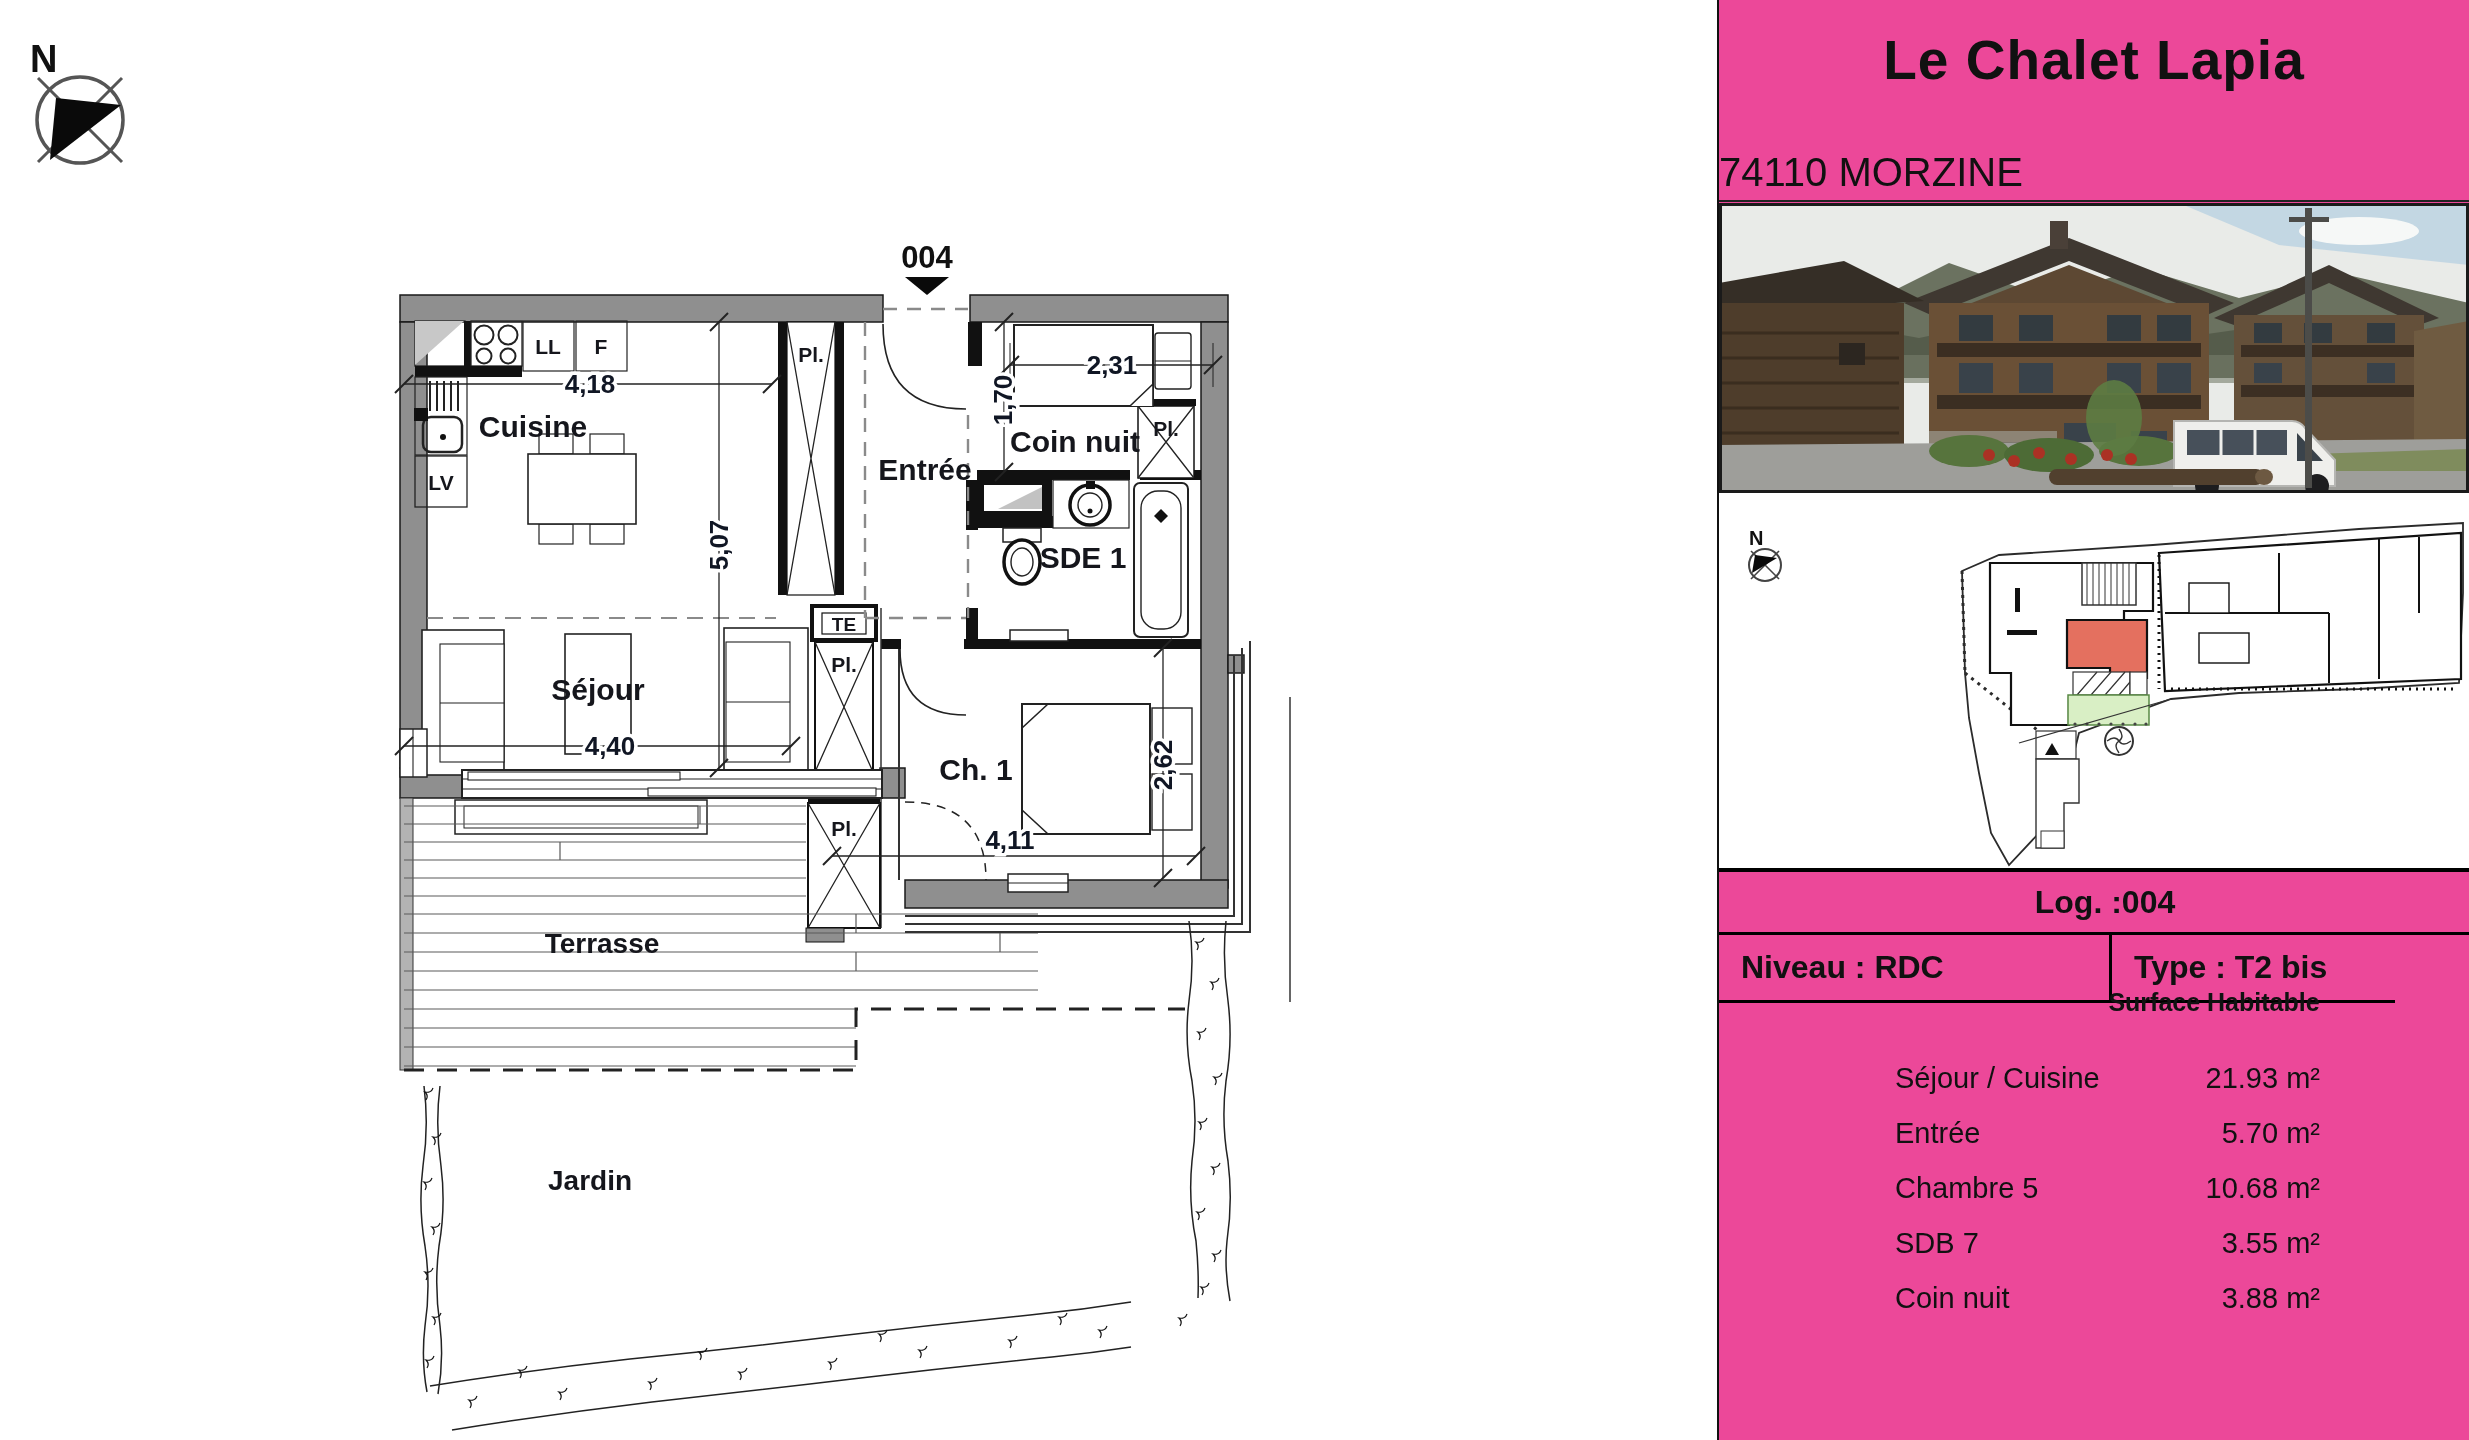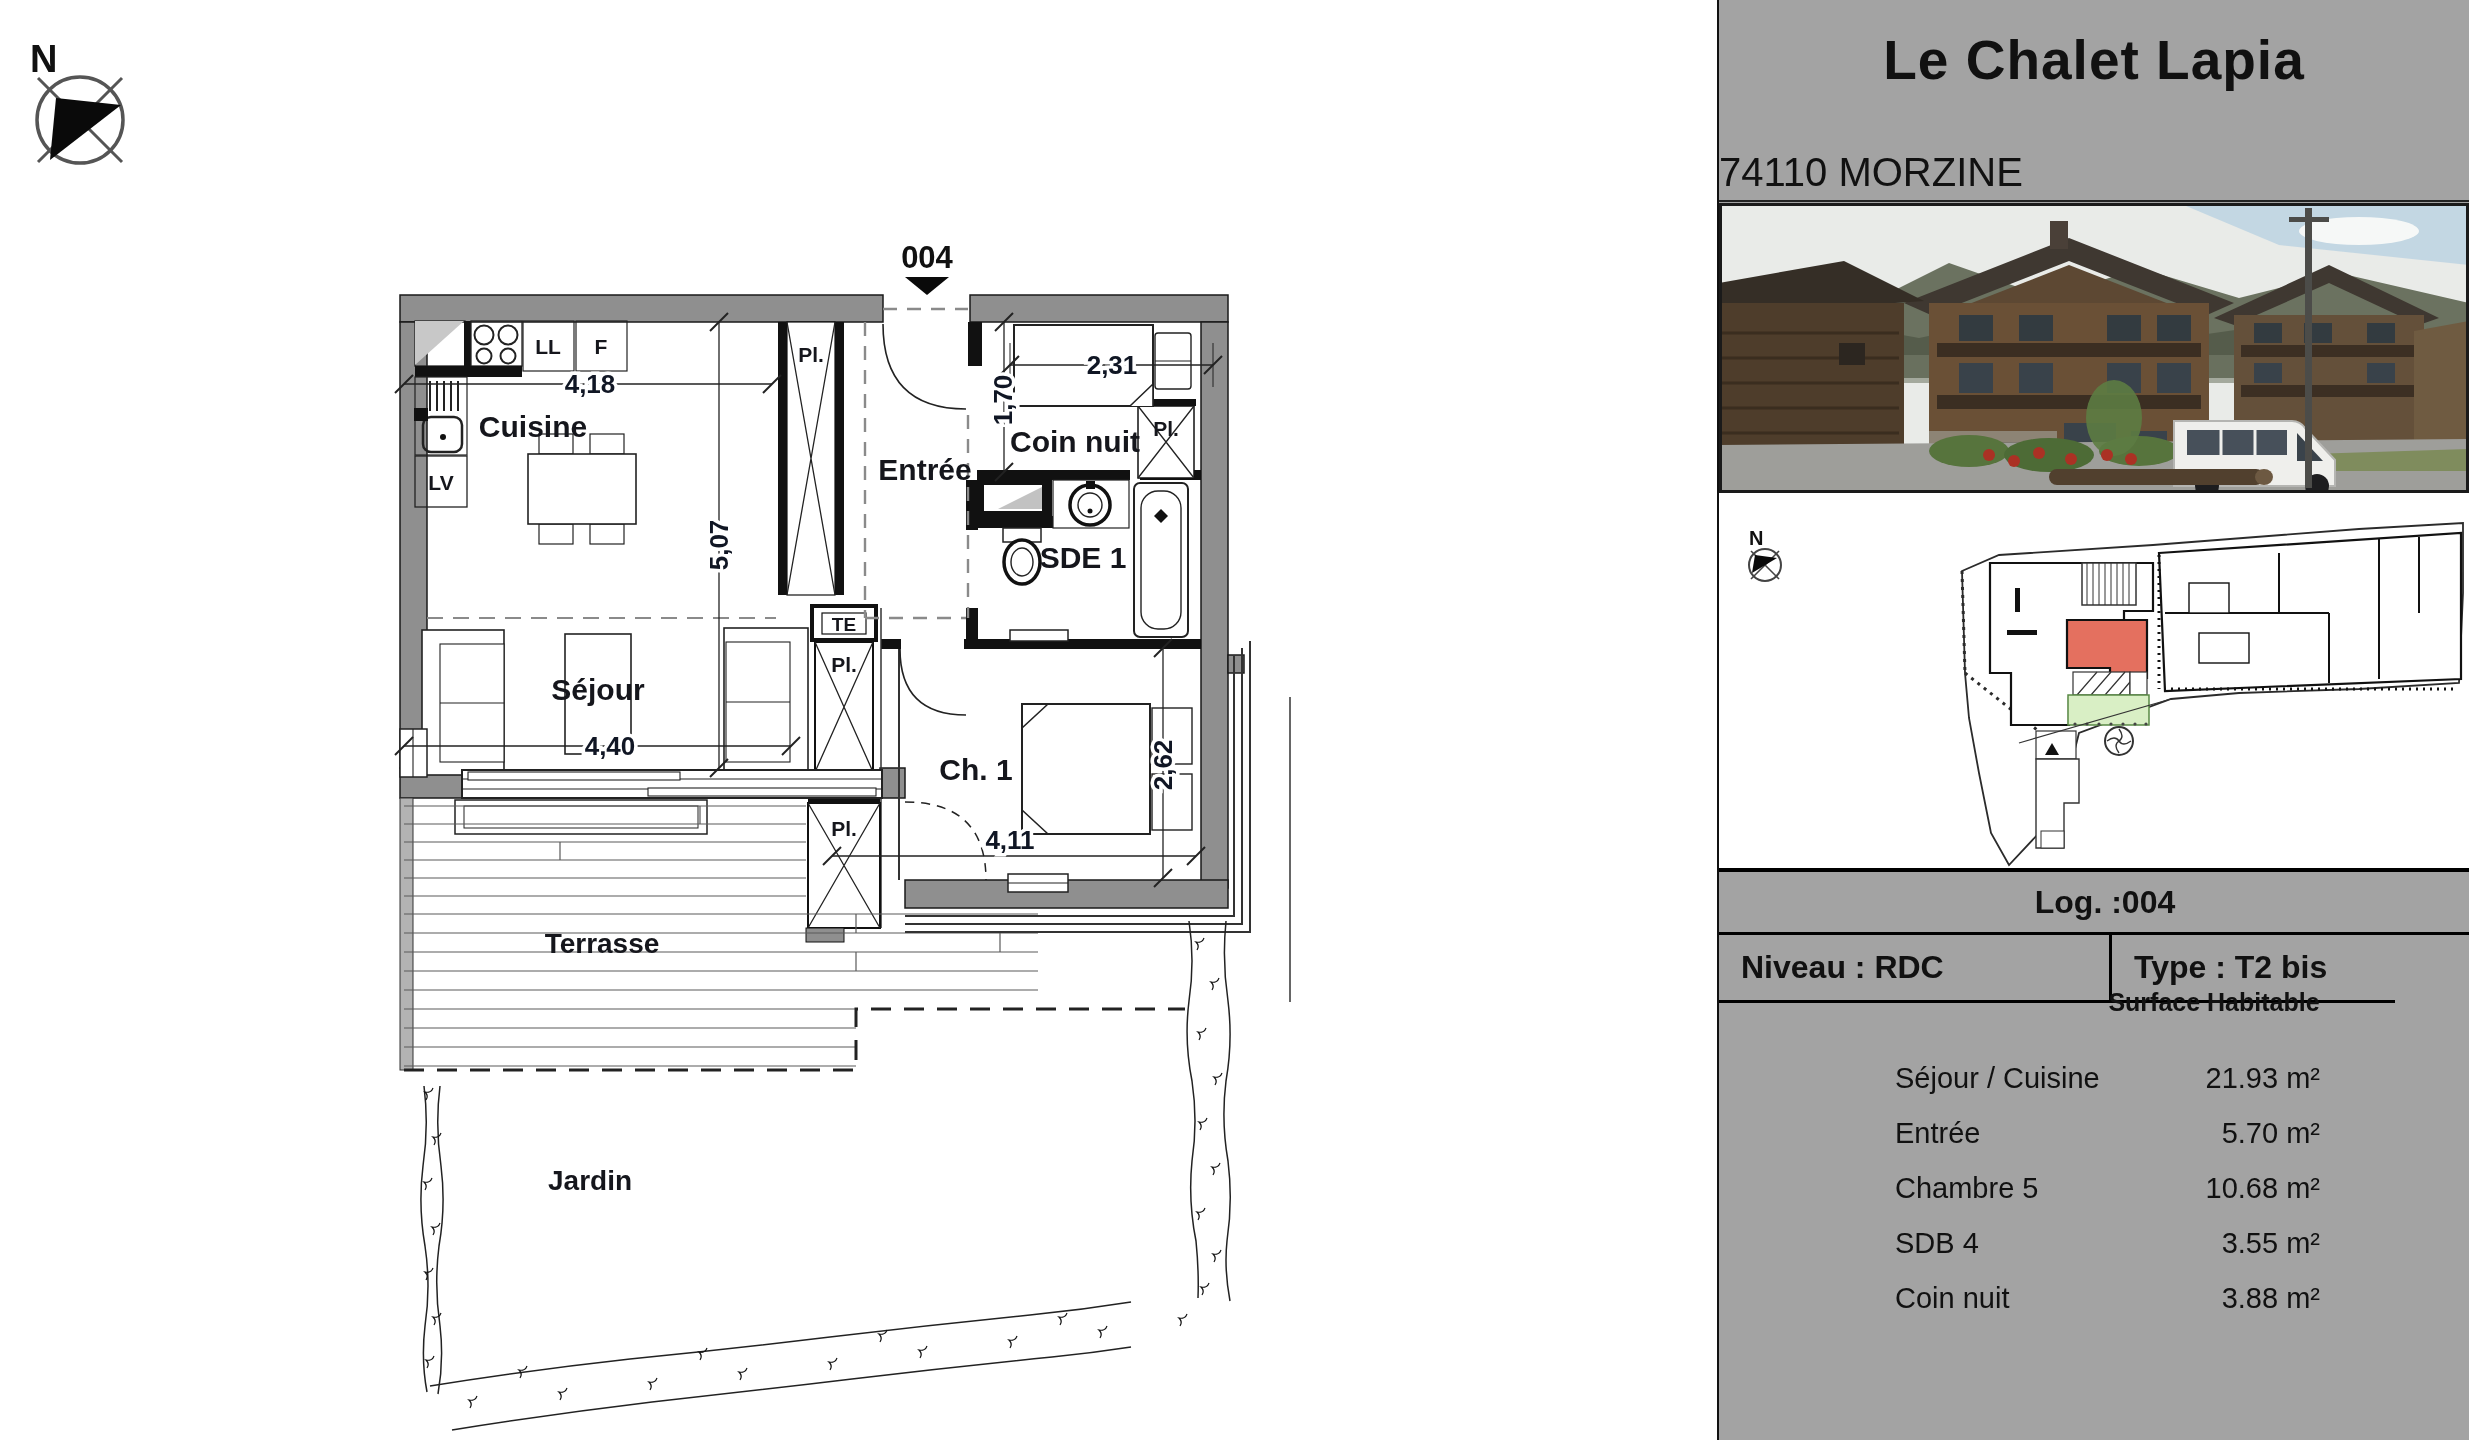--- a/index.html
+++ b/index.html
@@ -4,21 +4,21 @@
 <style>
   html,body{margin:0;padding:0;background:#fff;}
   body{width:2469px;height:1440px;position:relative;overflow:hidden;font-family:"Liberation Sans",sans-serif;color:#111;}
   .abs{position:absolute;}
   svg text{font-family:"Liberation Sans",sans-serif;}
   .roomlbl{font-weight:bold;font-size:30px;fill:#15161c;}
   .arealbl{font-weight:bold;font-size:28px;fill:#15161c;}
   .fix{font-weight:bold;font-size:21px;fill:#15161c;}
   .dim{font-weight:bold;font-size:26px;fill:#101624;paint-order:stroke;stroke:#ffffff;stroke-width:7px;}
   
-  .panel{left:1717px;top:0;width:750px;height:1440px;border-left:2px solid #111;background:#a3a3a3;}
+  .panel{left:1717px;top:0;width:750px;height:1440px;border-left:2px solid #111;background:#ec4899;}
   .panel .titlewrap{position:absolute;top:0;left:0;width:100%;height:200px;border-bottom:2px solid #222;}
   .panel-title{position:absolute;top:28px;width:100%;text-align:center;font-weight:bold;font-size:55px;letter-spacing:1px;}
   .panel-sub{position:absolute;top:150px;width:100%;font-size:40px;}
   .photo{position:absolute;top:203px;left:0;width:750px;height:290px;}
   .site{position:absolute;top:493px;left:0;width:750px;height:375px;background:#fff;}
   .logrow{position:absolute;top:868px;left:0;width:750px;height:67px;border-top:4px solid #000;border-bottom:3px solid #000;box-sizing:border-box;display:flex;align-items:center;padding-left:22px;font-weight:bold;font-size:32px;justify-content:center;}
   .nivrow{position:absolute;top:935px;left:0;width:676px;height:68px;border-bottom:3px solid #000;box-sizing:border-box;display:flex;}
   .nivrow .cell{display:flex;align-items:center;padding-left:22px;font-weight:bold;font-size:32px;box-sizing:border-box;}
   .nivrow .c1{width:393px;border-right:3px solid #000;}
   .nivrow .c2{flex:1;}
@@ -463,21 +463,21 @@
     </div>
     <div class="surf-row">
       <span class="lbl">Entrée</span>
       <span class="val">5.70 m²</span>
     </div>
     <div class="surf-row">
       <span class="lbl">Chambre 5</span>
       <span class="val">10.68 m²</span>
     </div>
     <div class="surf-row">
-      <span class="lbl">SDB 4</span>
+      <span class="lbl">SDB 7</span>
       <span class="val">3.55 m²</span>
     </div>
     <div class="surf-row">
       <span class="lbl">Coin nuit</span>
       <span class="val">3.88 m²</span>
     </div>
   </div>
 </div>
 
 </body></html>

